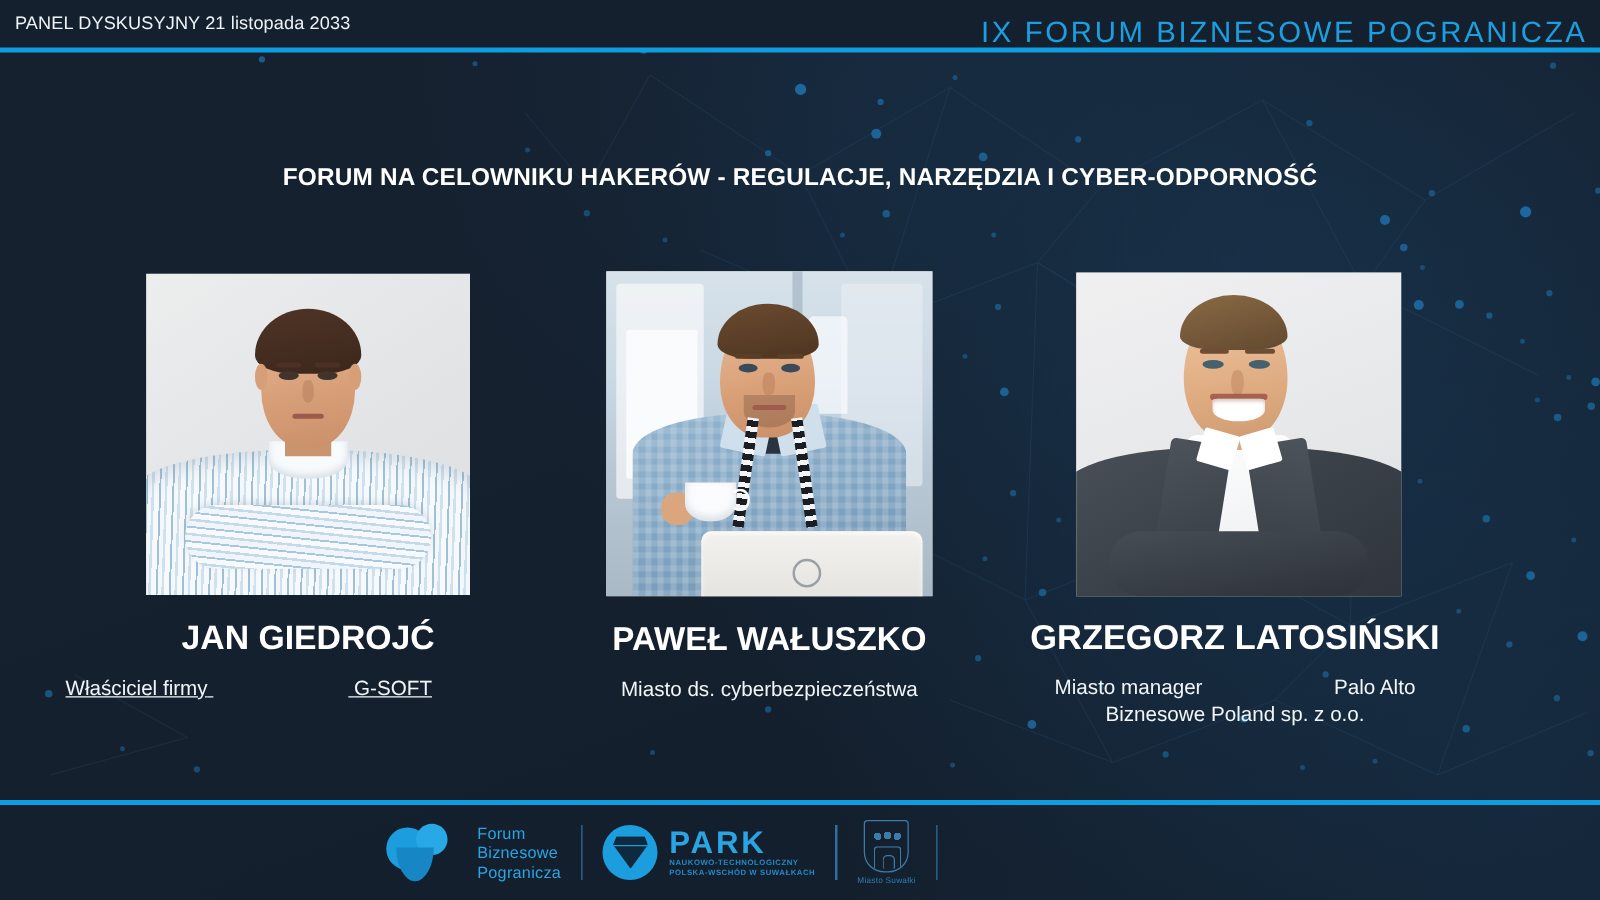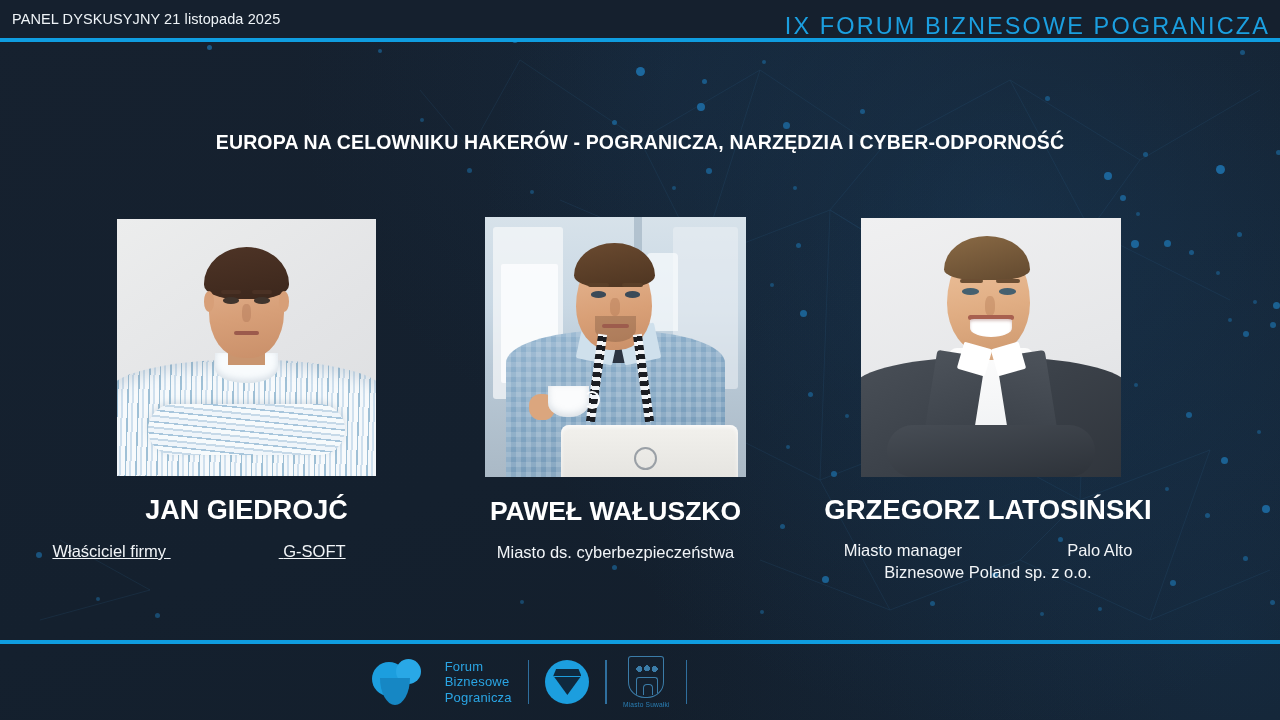--- a/index.html
+++ b/index.html
@@ -429,26 +429,26 @@
   <div class="dot" style="left:155px;top:613px;width:5px;height:5px;opacity:.55"></div>
   <div class="dot" style="left:420px;top:118px;width:4px;height:4px;opacity:.5"></div>
   <div class="dot" style="left:467px;top:168px;width:5px;height:5px;opacity:.55"></div>
   <div class="dot" style="left:530px;top:190px;width:4px;height:4px;opacity:.5"></div>
   <div class="dot" style="left:612px;top:565px;width:5px;height:5px;opacity:.6"></div>
   <div class="dot" style="left:520px;top:600px;width:4px;height:4px;opacity:.5"></div>
   <div class="dot" style="left:672px;top:186px;width:4px;height:4px;opacity:.5"></div>
 </div>
 
 <div class="topbar">
-  <div class="topbar-label">PANEL DYSKUSYJNY 21 listopada 2025</div>
+  <div class="topbar-label">PANEL DYSKUSYJNY 21 listopada 2033</div>
   <div class="forum-title">IX FORUM BIZNESOWE POGRANICZA</div>
 </div>
 <div class="rule-top"></div>
 
-<div class="headline">EUROPA NA CELOWNIKU HAKERÓW - POGRANICZA, NARZĘDZIA I CYBER-ODPORNOŚĆ</div>
+<div class="headline">FORUM NA CELOWNIKU HAKERÓW - REGULACJE, NARZĘDZIA I CYBER-ODPORNOŚĆ</div>
 
 <div class="speakers">
 
   <div class="speaker">
     <div class="photo s1-photo">
       <div class="p-bg p1-bg"></div>
       <div class="sh p1-shirt"></div>
       <div class="sh p1-arm"></div>
       <div class="sh p1-collar"></div>
       <div class="sh p1-neck"></div>
@@ -554,20 +554,25 @@
     </div>
 
     <div class="divider"></div>
 
     <div class="logo-block park">
       <div class="park-mark">
         <div class="gem">
             <i></i>
           </div>
       </div>
+      <div class="park-txt">
+        <div class="park-word">PARK</div>
+        <div class="park-sub">NAUKOWO-TECHNOLOGICZNY</div>
+        <div class="park-sub">POLSKA-WSCHÓD W SUWAŁKACH</div>
+      </div>
     </div>
 
     <div class="divider"></div>
 
     <div class="logo-block crest">
       <div class="crest-shield">
         <div class="fig"></div>
         <div class="gate"></div>
       </div>
       <div class="crest-cap">Miasto Suwałki</div>

